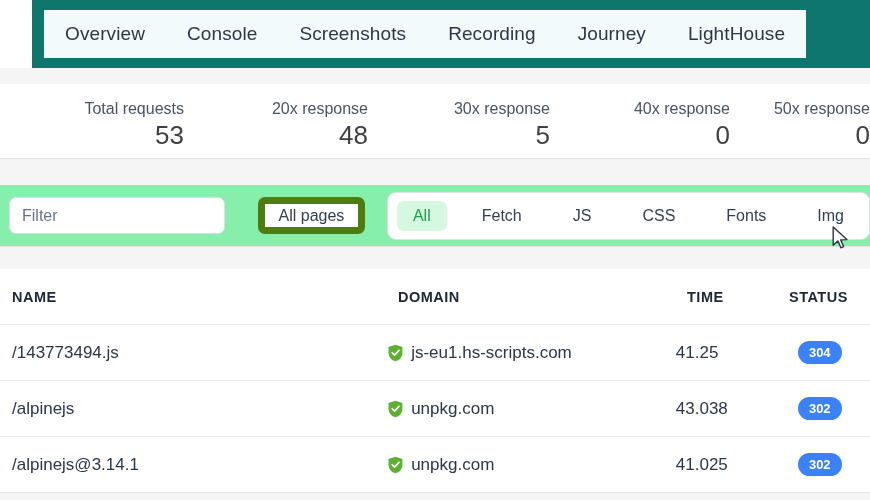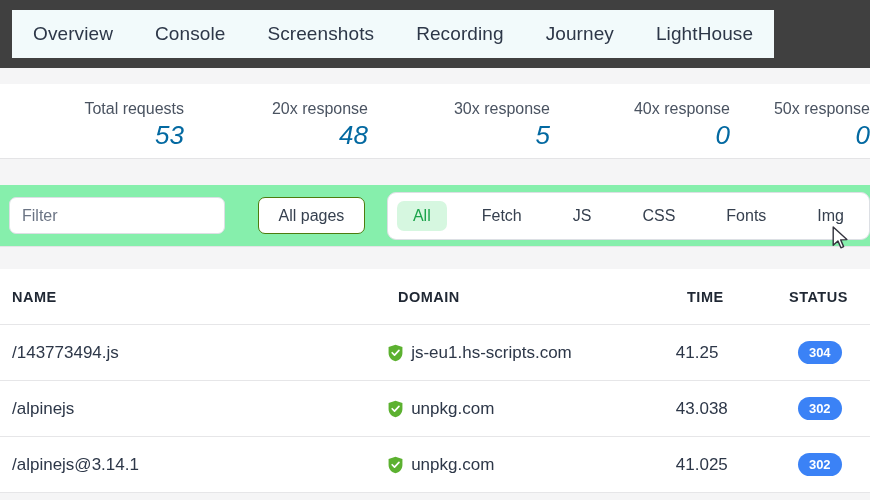--- a/index.html
+++ b/index.html
@@ -12,23 +12,24 @@
     background: #ffffff;
     font-family: "Liberation Sans", sans-serif;
     color: #2d3748;
     overflow: hidden;
     position: relative;
   }
 
   
   .tabbar-wrap {
     height: 68px;
-    background: #404040;
+    background: #0f766e;
     padding: 10px 0 0 0;
     box-sizing: border-box;
+    margin-left: 32px;
   }
   .tabbar {
     display: inline-flex;
     align-items: stretch;
     background: #f2fafb;
     margin-left: 12px;
     height: 48px;
   }
   .tab {
     display: flex;
@@ -74,23 +75,22 @@
   .stat:nth-child(4) { width: 180px; padding-left: 3px; }
   .stat:nth-child(5) { width: 140px; padding-left: 3px; }
   .stat-label {
     font-size: 16px;
     color: #4a5361;
     margin-bottom: 2px;
     white-space: nowrap;
   }
   .stat-value {
     font-size: 26px;
-    color: #0369a1;
+    color: #404040;
     line-height: 1.18;
-    font-style: italic;
   }
 
   
   .filter-panel {
     background: #86efac;
     border-bottom: 1px solid #e4e4e6;
     height: 62px;
     box-sizing: border-box;
     display: flex;
     align-items: center;
@@ -109,21 +109,21 @@
     padding: 0 12px;
     outline: none;
   }
   .filter-input::placeholder { color: #6b7484; opacity: 1; }
 
   .pages-select {
     margin-left: 33px;
     width: 110px;
     height: 37px;
     box-sizing: border-box;
-    border: 1px solid #4d7c0f;
+    border: 7px solid #4d7c0f;
     border-radius: 7px;
     background: #ffffff;
     display: flex;
     align-items: center;
     justify-content: center;
     font-size: 16px;
     color: #36404f;
     cursor: pointer;
   }
 

